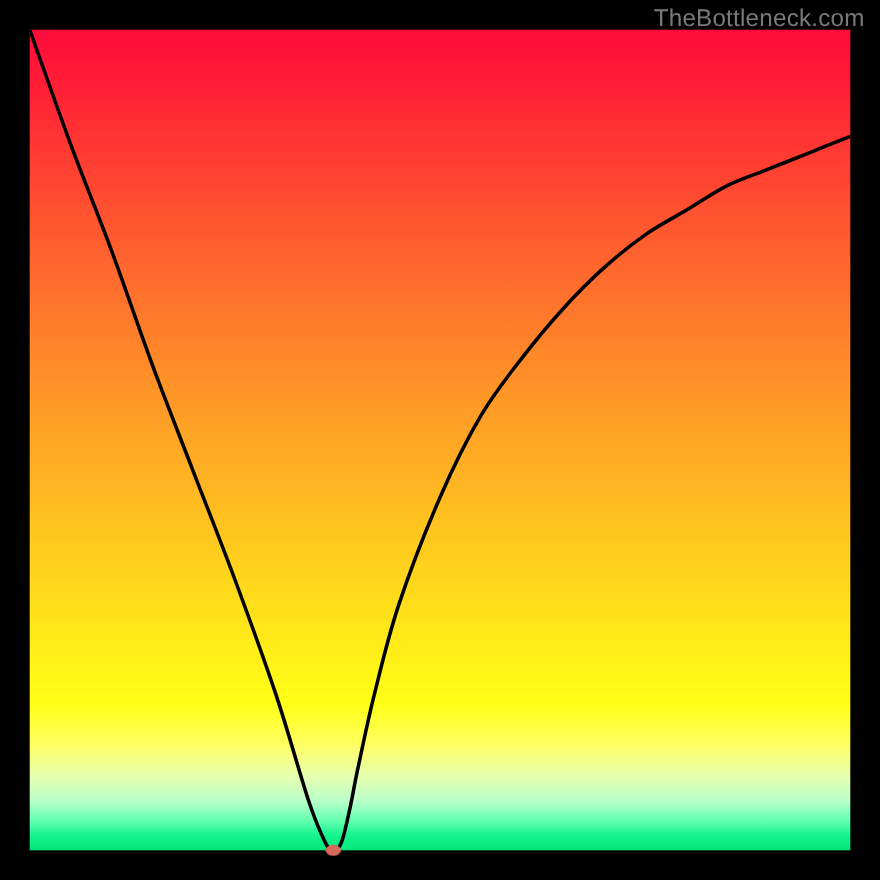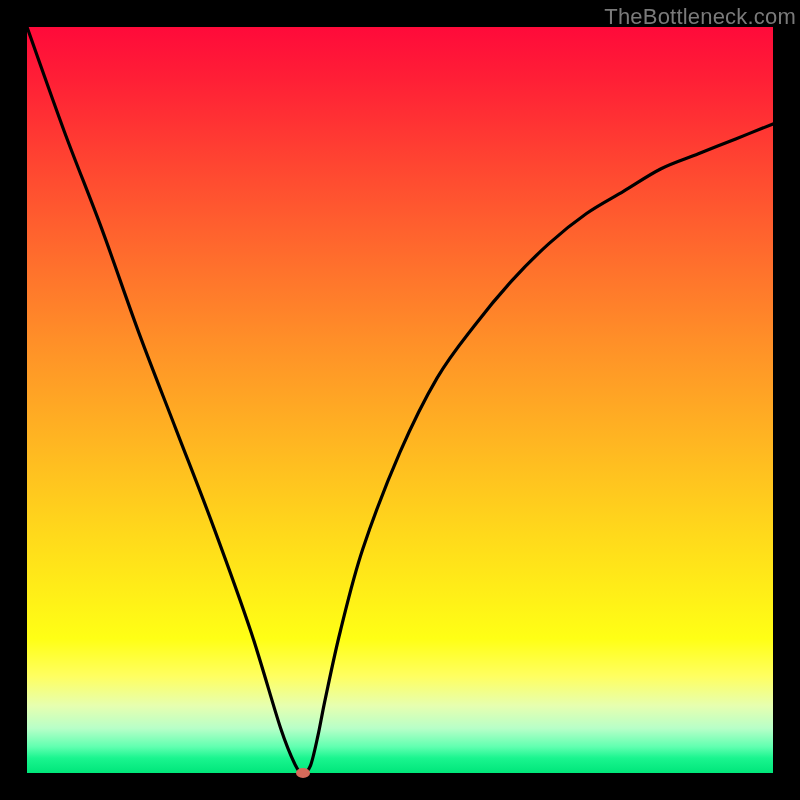--- a/index.html
+++ b/index.html
@@ -36,21 +36,21 @@
       #e6ffb0 91%,
       #b8ffc8 94%,
       #60ffb0 96.5%,
       #1af58f 98%,
       #00e67a 100%
     );
   }
   .watermark {
     position: absolute;
     top: 4px;
-    right: 4px;
+    right: 14px;
     color: #7a7a7a;
     font-size: 22px;
     font-weight: 500;
     letter-spacing: 0.2px;
   }
   svg.curve {
     position: absolute;
     left: 0; top: 0;
     width: 746px;
     height: 746px;

